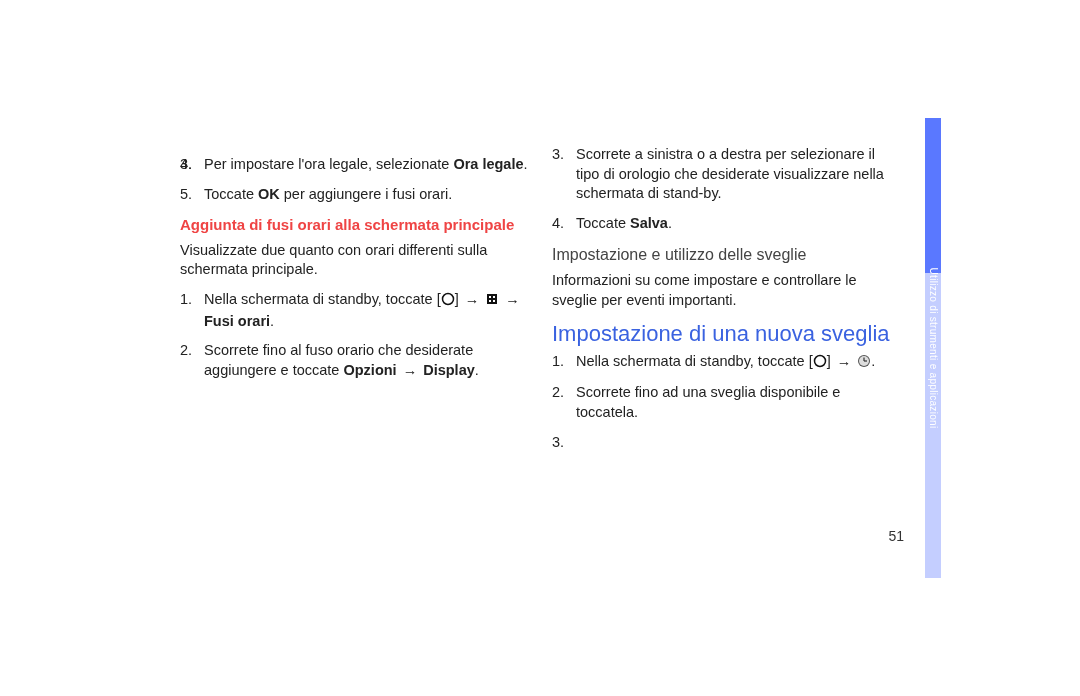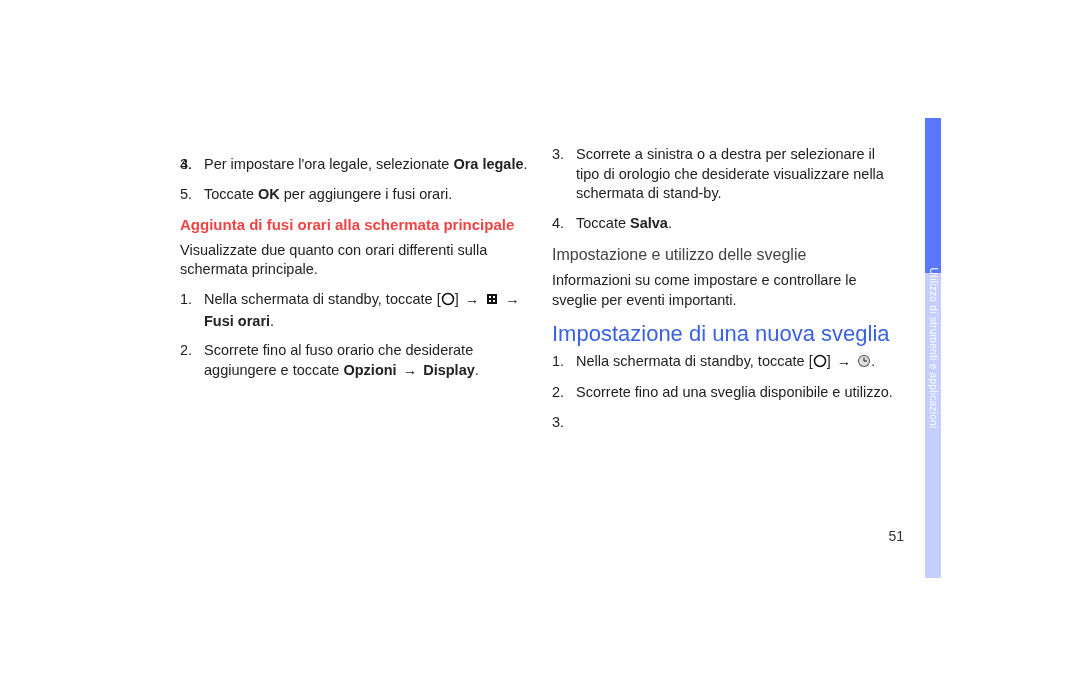--- a/index.html
+++ b/index.html
@@ -198,21 +198,21 @@
           <span class="arrow">→</span>
           <span class="icon"><svg width="14" height="14">
                 <circle cx="7" cy="7" r="6" fill="#555"></circle>
                 <circle cx="7" cy="7" r="5" fill="#ddd"></circle>
                 <line x1="7" y1="7" x2="7" y2="3.5" stroke="#333" stroke-width="1.2"></line>
                 <line x1="7" y1="7" x2="10" y2="7" stroke="#333" stroke-width="1.2"></line>
               </svg></span><span>.</span>
         </li>
         <li>
           <span class="num">2.</span>
-          <span>Scorrete fino ad una sveglia disponibile e utilizzo.</span>
+          <span>Scorrete fino ad una sveglia disponibile e toccatela.</span>
         </li>
         <li>
           <span class="num">3.</span>
         </li>
       </ol>
     </div>
   </div>
 
   <div class="sidetab">
     <div class="segA"></div>

